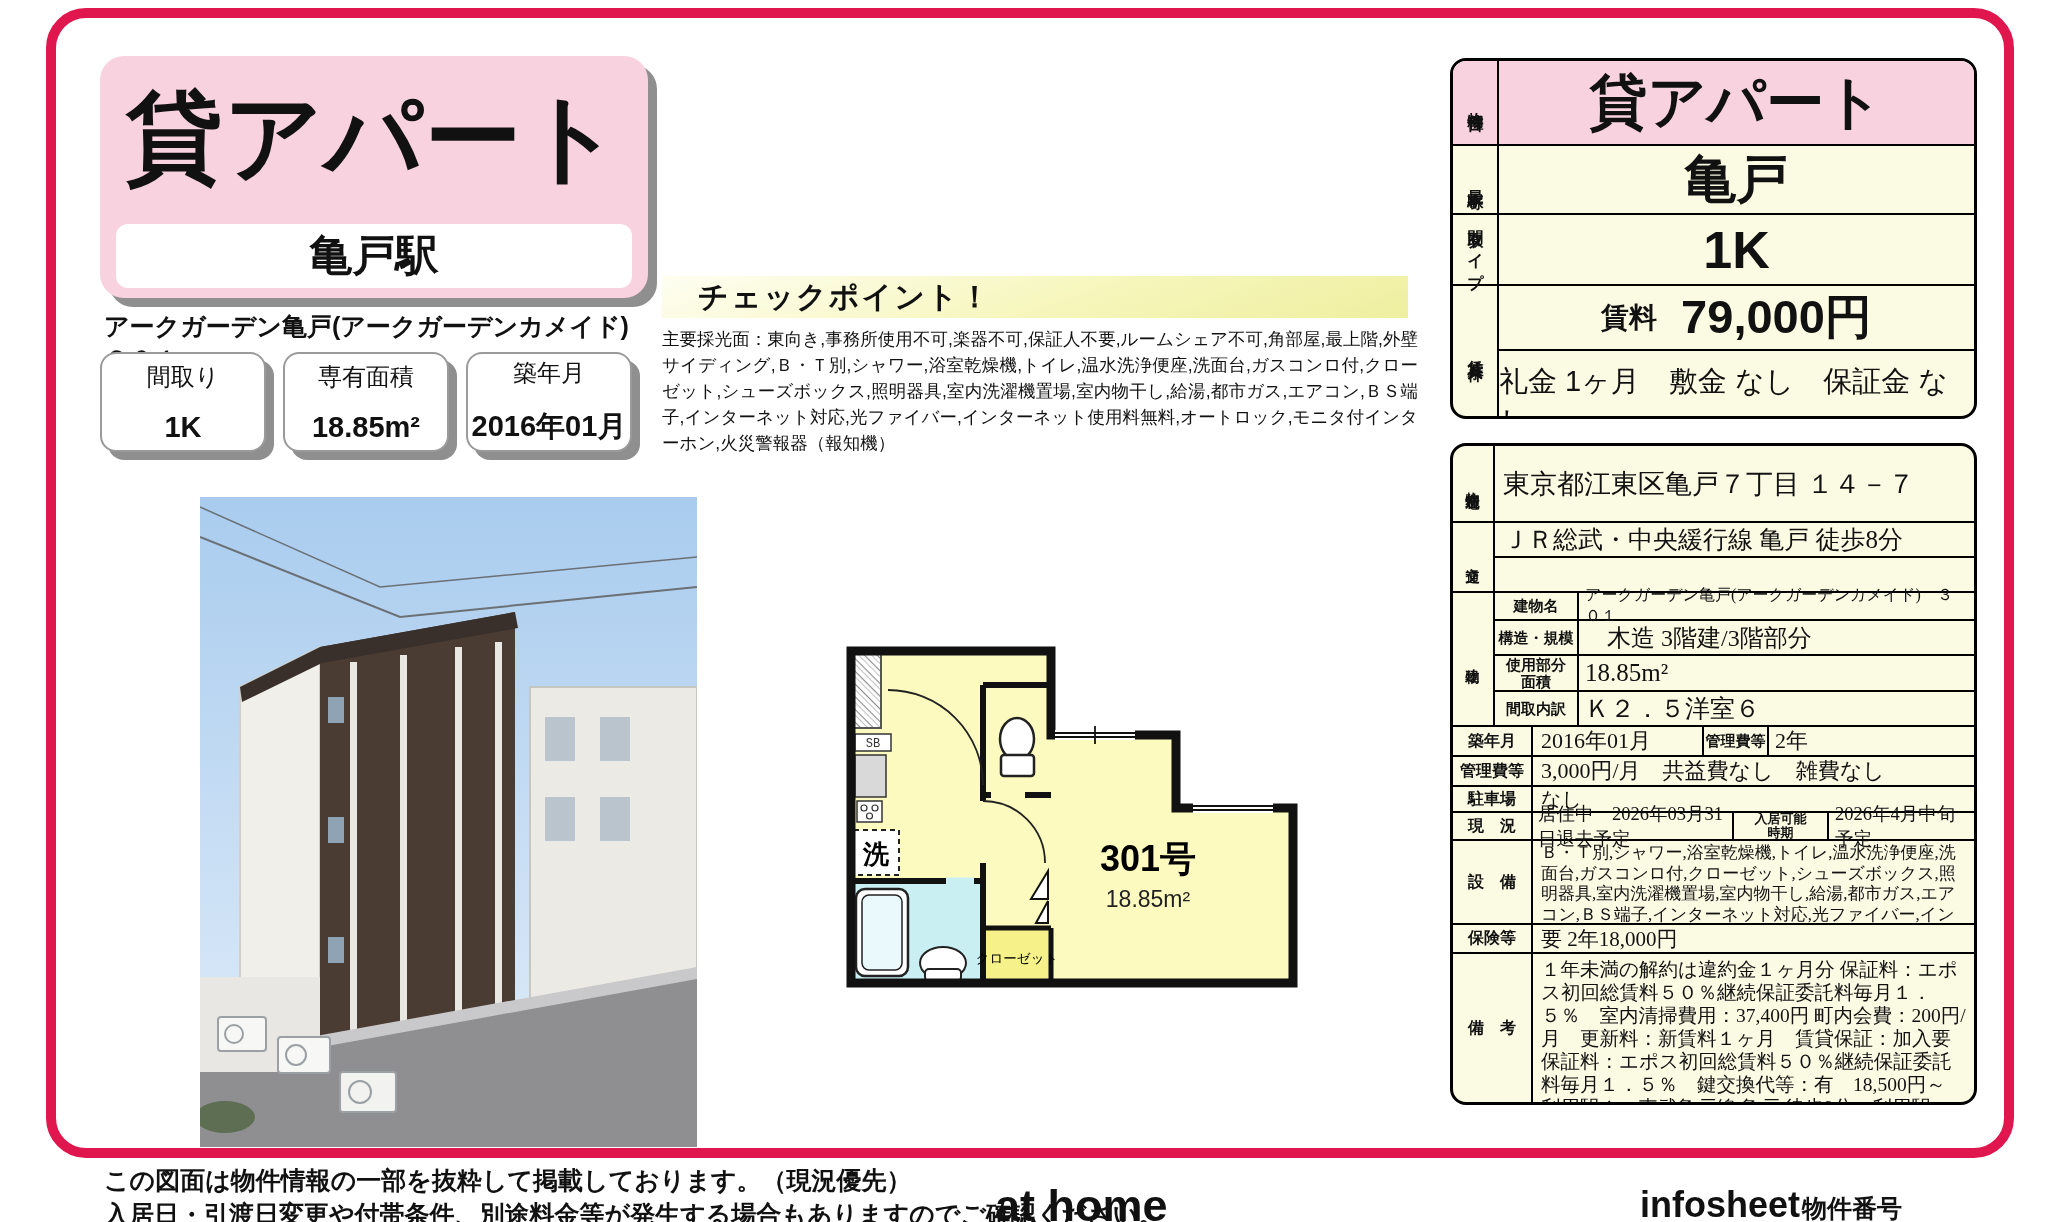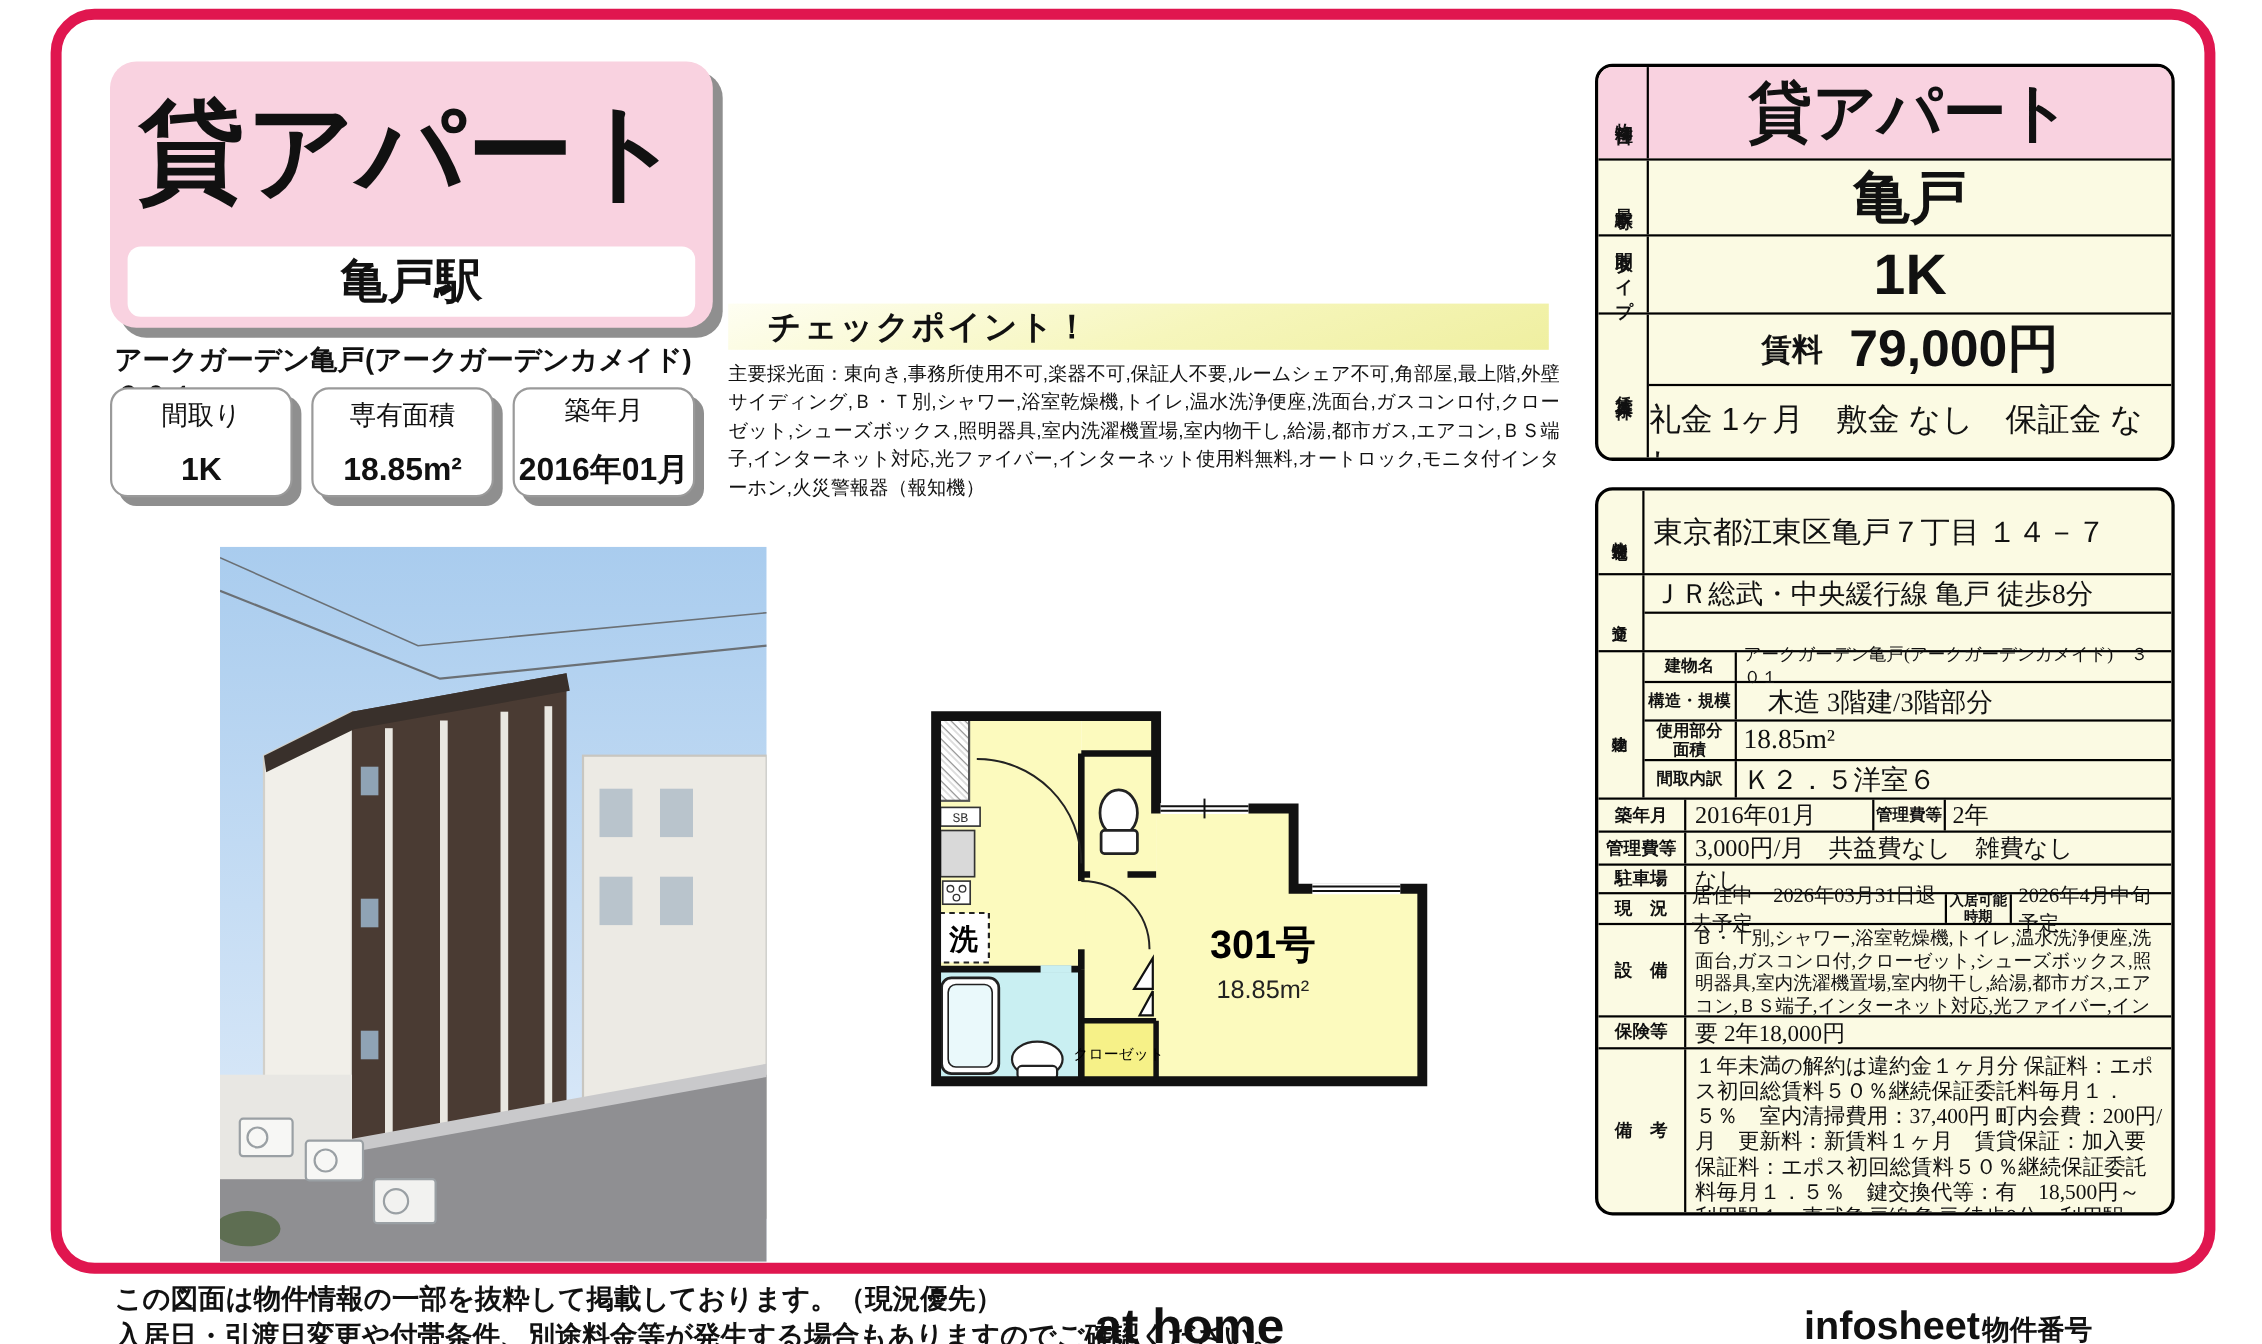--- a/index.html
+++ b/index.html
@@ -88,21 +88,21 @@
   .bs4 { height:33px; } .bs4 .subval { font-size:25px; }
   .wrap4 { width:66px; }
   .rbuilt { height:30px; } .rbuilt .t2val { font-size:22px; }
   .inlab { width:67px; border-left:2px solid #000; border-right:2px solid #000; display:flex; align-items:center;
            justify-content:center; font-family:"Liberation Sans", sans-serif; font-weight:bold; font-size:15px;
            text-align:center; line-height:1.1; }
   .inval { display:flex; align-items:center; padding:0 6px; }
   .rmgmt { height:30px; } .rmgmt .t2val { font-size:22px; }
   .rpark { height:26px; } .rpark .t2val { font-size:20px; }
   .rstat { height:28px; } .rstat .t2val { font-size:18.5px; padding:0 5px; }
-  .rstat .inlab { width:61px; font-size:13px; }
+  .rstat .inlab { width:97px; font-size:13px; }
   .rstat .inval { width:145px; font-size:18.5px; }
   .rbuilt .inval { width:205px; font-size:22px; }
   .requip { height:84px; } .requip .t2val { font-size:17px; line-height:20.5px; align-items:flex-start; padding-top:2px; overflow:hidden; }
   .rins { height:29px; } .rins .t2val { font-size:21px; }
   .rrem { height:150px; } .rrem .t2val { font-size:19.5px; line-height:23px; align-items:flex-start; padding-top:4px; overflow:hidden; }
 
   
   .disc1 { position:absolute; left:104px; top:1164px; font-size:25px; font-weight:bold; }
   .disc2 { position:absolute; left:104px; top:1198px; font-size:25px; font-weight:bold; }
   .logo { position:absolute; left:995px; top:1180px; font-size:45px; font-weight:bold; letter-spacing:0px; }

